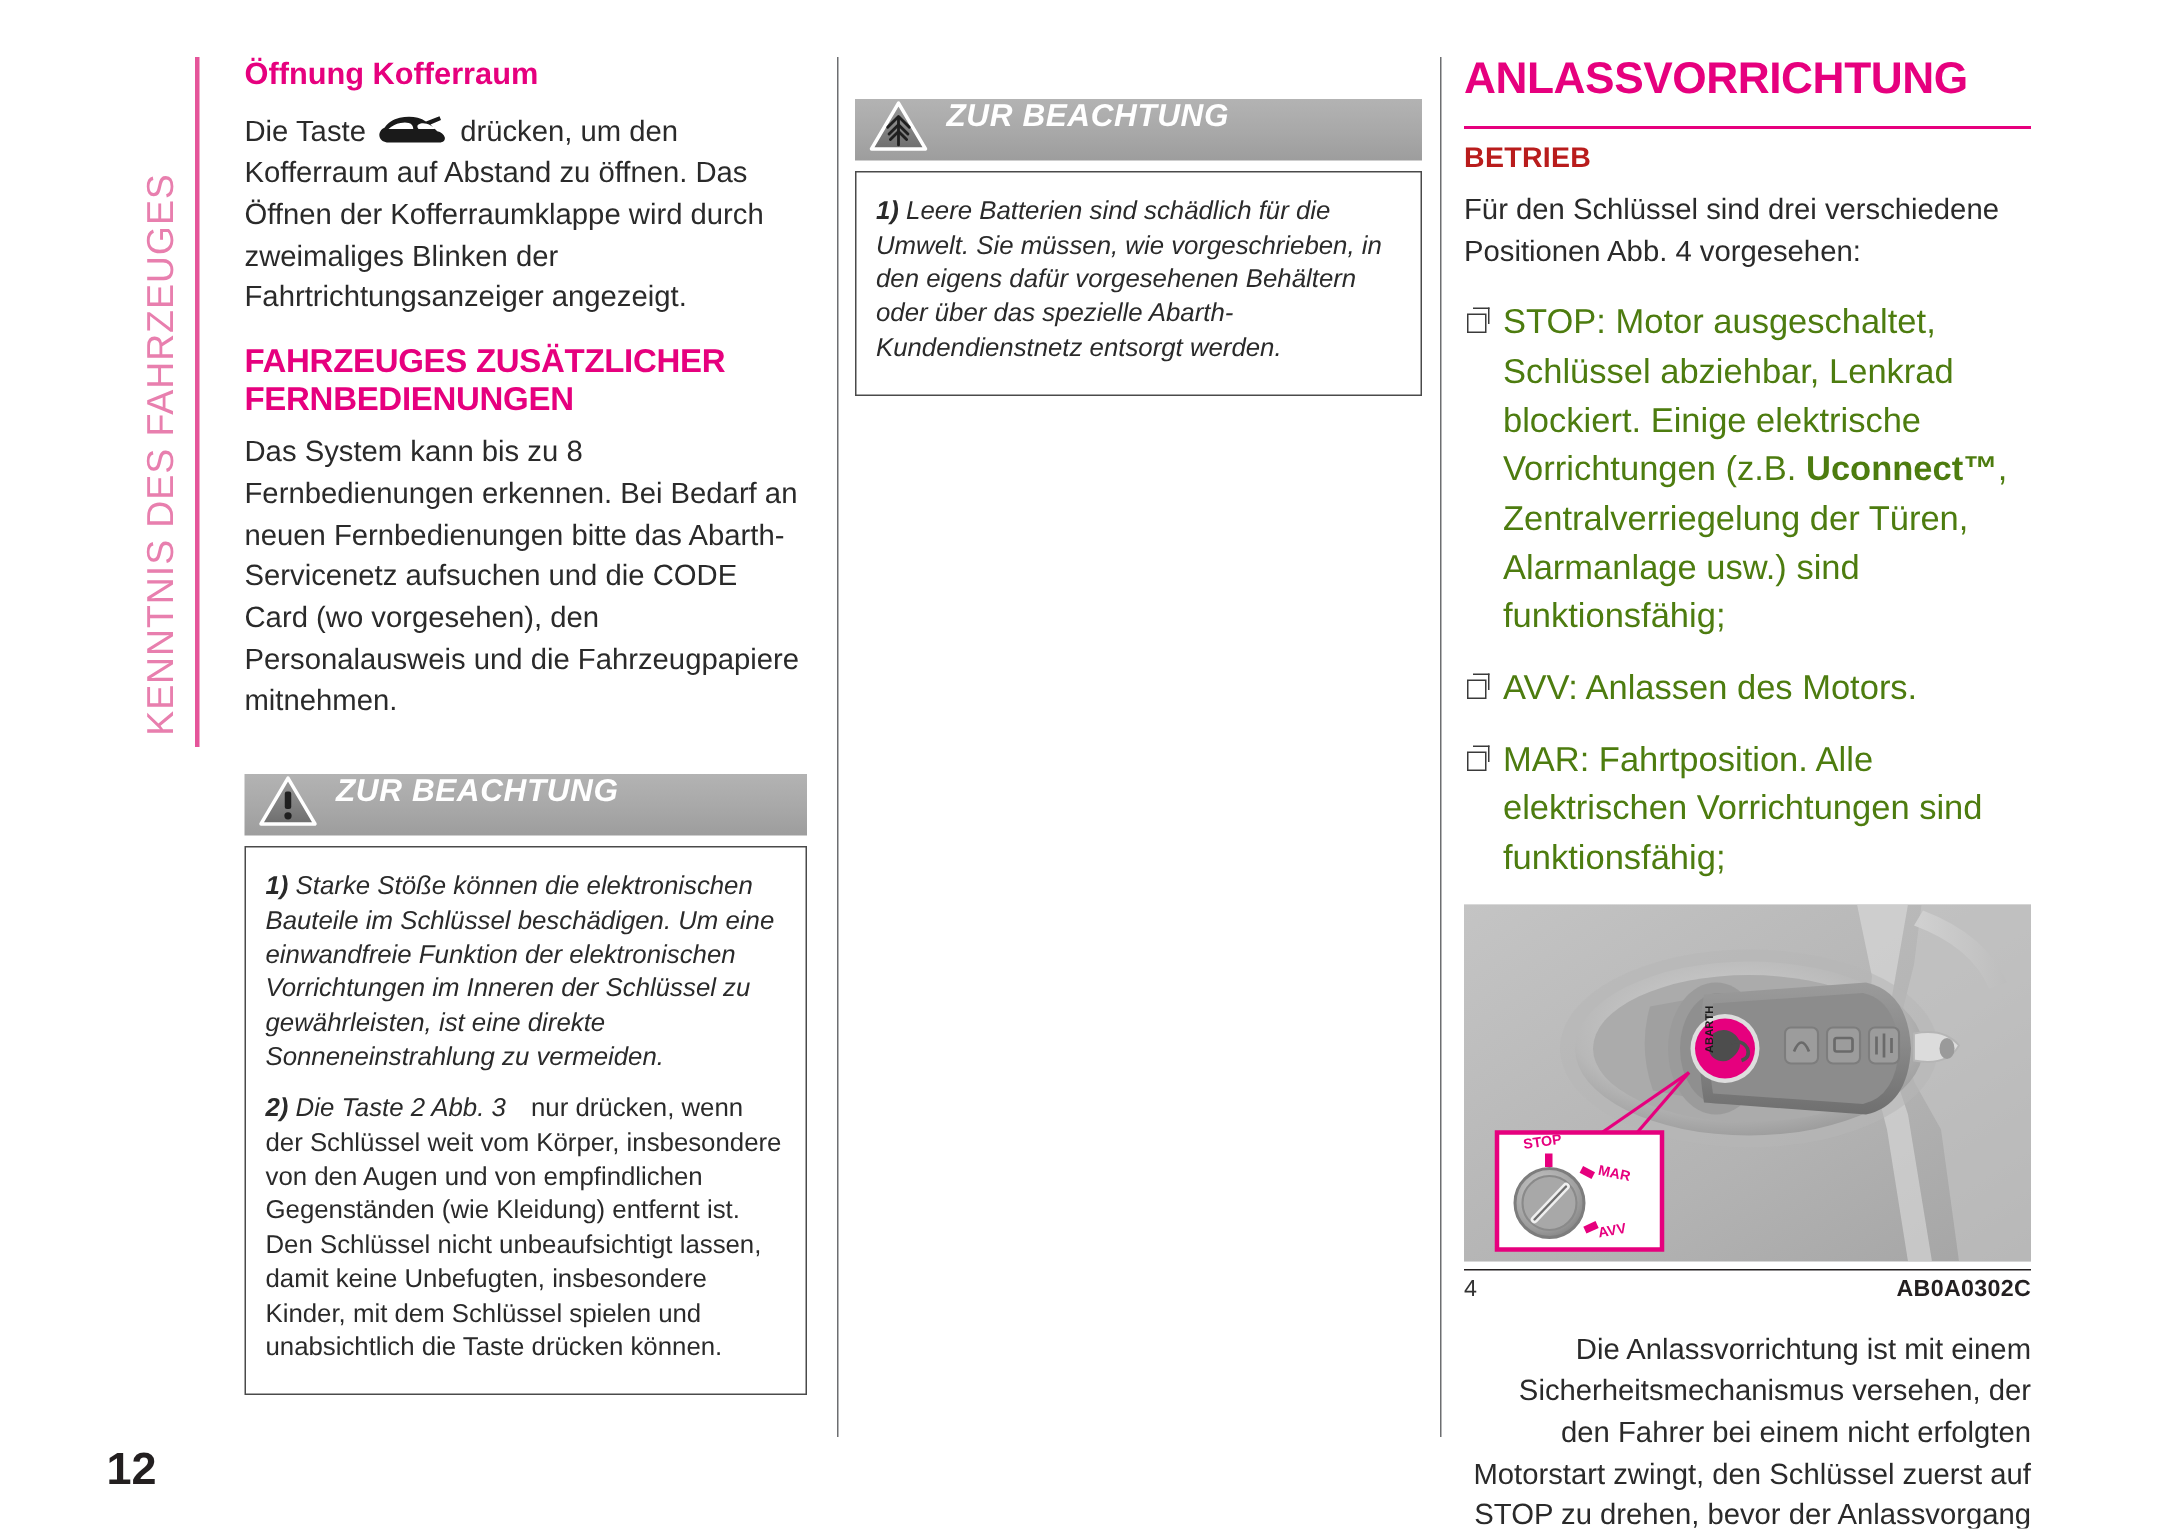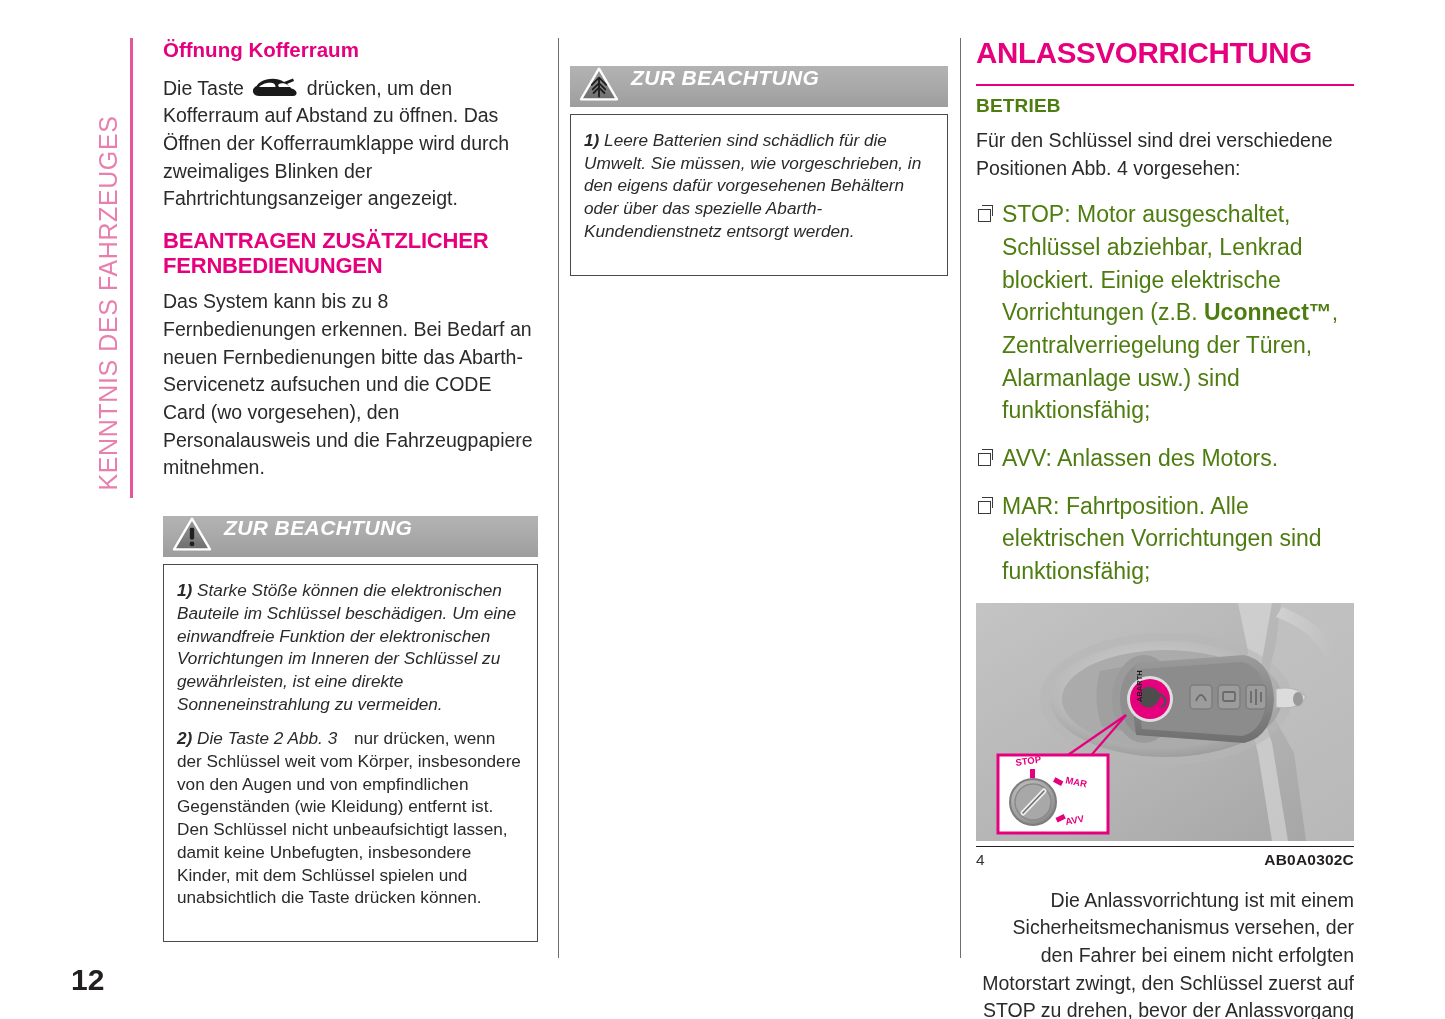--- a/index.html
+++ b/index.html
@@ -87,21 +87,21 @@
     color: #e6007e;
     font-size: 29.5px;
     font-weight: bold;
     letter-spacing: -0.3px;
     line-height: 1.05;
     border-bottom: 2.5px solid #e6007e;
     padding-bottom: 15px;
   }
   h3.sub-title {
     margin: 9px 0 10px 0;
-    color: #4d7c0f;
+    color: #b91c1c;
     font-size: 19px;
     font-weight: bold;
     letter-spacing: 0.2px;
   }
   h2.all-caps-head {
     margin: 16px 0 10px 0;
     color: #e6007e;
     font-size: 22px;
     font-weight: bold;
     line-height: 1.12;
@@ -176,21 +176,21 @@
   .note-header .note-title {
     color: #ffffff;
     font-size: 21px;
     font-style: italic;
     font-weight: bold;
     letter-spacing: 0.4px;
   }
   .note-body {
     border: 1.4px solid #4a4a4a;
     border-top: none;
-    padding: 14px 13px 32px 13px;
+    padding: 14px 13px 20px 13px;
     box-sizing: border-box;
   }
   .note-body.spaced { margin-top: 7px; border-top: 1.4px solid #4a4a4a; }
   .note-p {
     margin: 0 0 12px 0;
     font-size: 17.2px;
     line-height: 1.32;
     font-style: italic;
     color: #2a2a2a;
   }
@@ -251,21 +251,21 @@
     <p class="body">
       <span>Die Taste</span>
       <span class="inline-trunk-icon">
         <svg viewBox="0 0 92 44" width="46" height="22" xmlns="http://www.w3.org/2000/svg">
           <path fill="#1a1a1a" d="M14 40c-6 0-11-3-12-8 -1-5 2-10 7-12 4-6 11-11 20-13 8-2 17-2 24 0 4 1 8 3 11 5l18-7 2 5 -14 6c3 3 6 6 9 9 5 1 9 4 10 8 1 4-2 7-7 7z M30 14c-6 1-12 4-16 8l33 0c0-4-2-7-6-8 -3-1-7-1-11 0z M54 22l22 0c-3-3-7-6-11-7 -4-1-8-1-11 1 -2 1-2 4 0 6z"></path>
         </svg>
       </span>
       <span>drücken, um den Kofferraum auf Abstand zu öffnen. Das Öffnen der Kofferraumklappe wird durch zweimaliges Blinken der Fahrtrichtungsanzeiger angezeigt.</span>
     </p>
 
-    <h2 class="all-caps-head">BEANTRAGEN ZUSÄTZLICHER FERNBEDIENUNGEN</h2>
+    <h2 class="all-caps-head">FAHRZEUGES ZUSÄTZLICHER FERNBEDIENUNGEN</h2>
 
     <p class="body">Das System kann bis zu 8 Fernbedienungen erkennen. Bei Bedarf an neuen Fernbedienungen bitte das Abarth-Servicenetz aufsuchen und die CODE Card (wo vorgesehen), den Personalausweis und die Fahrzeugpapiere mitnehmen.</p>
 
     <div class="note-block" style="margin-top:34px;">
       <div class="note-header">
         <span class="tri-icon">
           <svg viewBox="0 0 44 40" width="40" height="36" xmlns="http://www.w3.org/2000/svg">
             <defs>
               <linearGradient id="triG1" x1="0" y1="0" x2="0" y2="1">
                 <stop offset="0%" stop-color="#9a9a9a"></stop>

